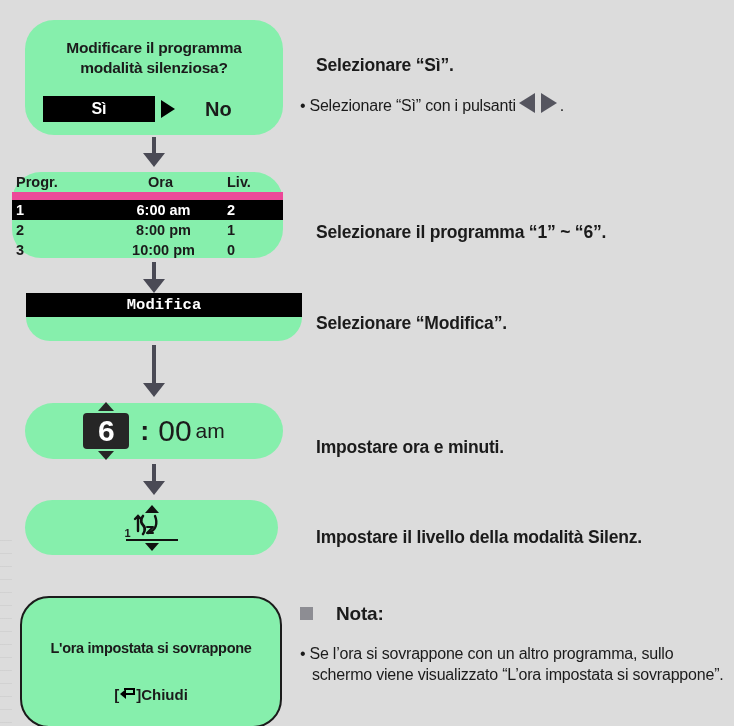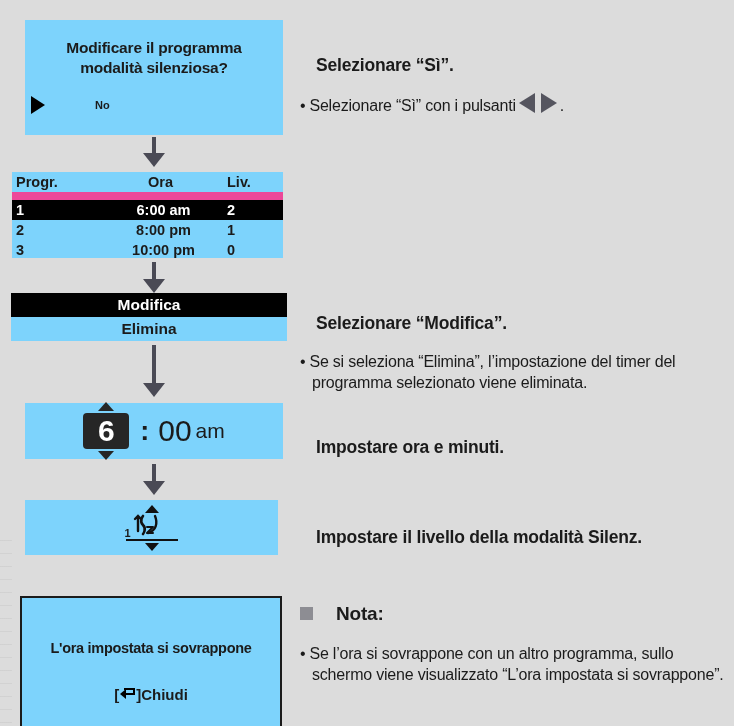--- a/index.html
+++ b/index.html
@@ -25,22 +25,23 @@
       #dcdcdc 1px, #dcdcdc 13px
     );
     opacity: .85;
   }
 
   #stage { position: absolute; left: 0; top: 0; width: 734px; height: 726px; }
 
   
   .panel {
     position: absolute;
-    background: #7dd3fc;
+    background: #86efac;
     box-sizing: border-box;
+    border-radius: 29px;
   }
   .panel.bordered { border: 2px solid #1b1b1b; }
 
   
   .arrow {
     position: absolute;
     width: 22px;
     display: flex;
     flex-direction: column;
     align-items: center;
@@ -85,43 +86,43 @@
   }
   .choice-caret {
     width: 0; height: 0;
     margin-left: 6px;
     border-top: 9px solid transparent;
     border-bottom: 9px solid transparent;
     border-left: 14px solid #000;
   }
   .choice-no {
     font-weight: bold;
-    font-size: 11px;
-    margin-left: 50px;
+    font-size: 20px;
+    margin-left: 30px;
   }
 
   
   #panel-table { left: 12px; top: 172px; width: 271px; height: 86px; }
   .tbl { width: 100%; border-collapse: collapse; table-layout: fixed; }
   .tbl th, .tbl td {
     font-size: 14.5px;
     font-weight: bold;
     padding: 0;
     height: 20px;
     line-height: 20px;
   }
   .tbl thead th { border-bottom: 8px solid #ec4899; }
   .tbl .c-progr { width: 84px; text-align: left; padding-left: 4px; }
   .tbl .c-ora   { text-align: center; }
   .tbl .c-liv   { width: 56px; text-align: left; }
   .tbl thead .c-ora { padding-right: 6px; }
   .tbl tbody tr.selected { background: #000; color: #fff; }
 
   
-  #panel-menu { left: 11px; top: 293px; width: 276px; height: 48px; }
+  #panel-menu { left: 26px; top: 293px; width: 276px; height: 48px; font-family: Liberation Mono, monospace; }
   .menu-row {
     height: 24px;
     line-height: 24px;
     text-align: center;
     font-weight: bold;
     font-size: 15.5px;
   }
   .menu-row.selected { background: #000; color: #fff; }
 
   
@@ -298,20 +299,21 @@
 <div id="page-edge"></div>
 
 <div id="stage">
 
   <div class="panel" id="panel-confirm">
     <div class="confirm-title">
       <div>Modificare il programma</div>
       <div>modalità silenziosa?</div>
     </div>
     <div class="confirm-choices">
+      <div class="choice-yes">Sì</div>
       <div class="choice-caret"></div>
       <div class="choice-no">No</div>
     </div>
   </div>
 
   <div class="arrow" style="left:143px; top:137px;">
     <div class="shaft" style="height:16px;"></div>
     <div class="head"></div>
   </div>
 
@@ -349,34 +351,35 @@
         </tr>
       </tbody>
     </table>
   </div>
 
   <div class="arrow" style="left:143px; top:262px;">
     <div class="shaft" style="height:17px;"></div>
     <div class="head"></div>
   </div>
 
+  <div class="instr" style="top:205px;">
+    <h3>Selezionare il programma “1” ~ “6”.</h3>
+  </div>
 
   <div class="panel" id="panel-menu">
     <div class="menu-row selected">Modifica</div>
-    <div class="menu-row">Elimina</div>
   </div>
 
   <div class="arrow" style="left:143px; top:345px;">
     <div class="shaft" style="height:38px;"></div>
     <div class="head"></div>
   </div>
 
   <div class="instr" style="top:296px;">
     <h3>Selezionare “Modifica”.</h3>
-    <p class="bullet bul">Se si seleziona “Elimina”, l’impostazione del timer del programma selezionato viene eliminata.</p>
   </div>
 
   <div class="panel" id="panel-time">
     <div class="time-wrap">
       <div class="hour-box">
         <div class="spin-up"></div>
         <span>6</span>
         <div class="spin-down"></div>
       </div>
       <span class="time-colon">:</span>

